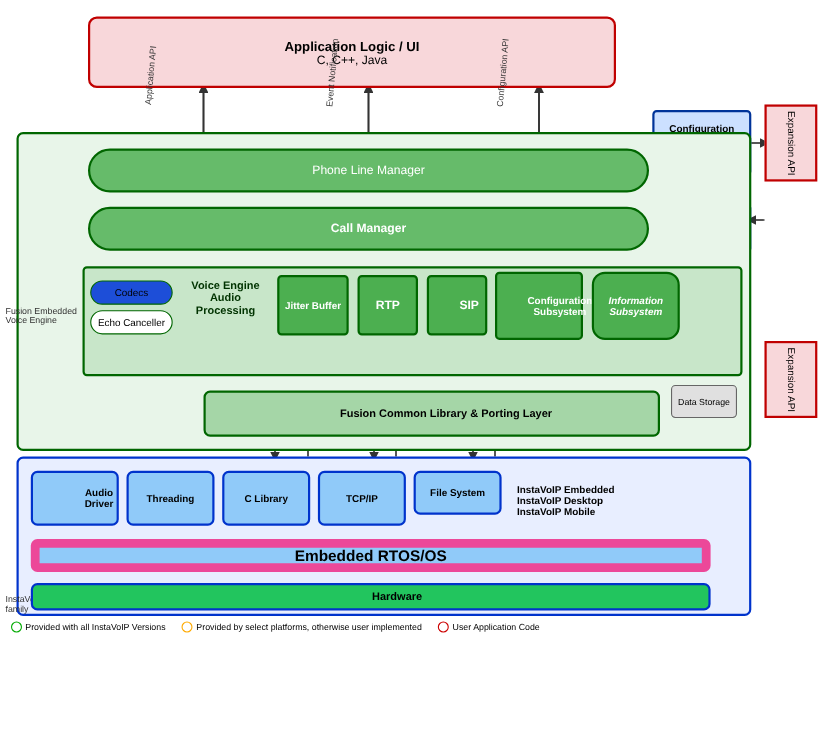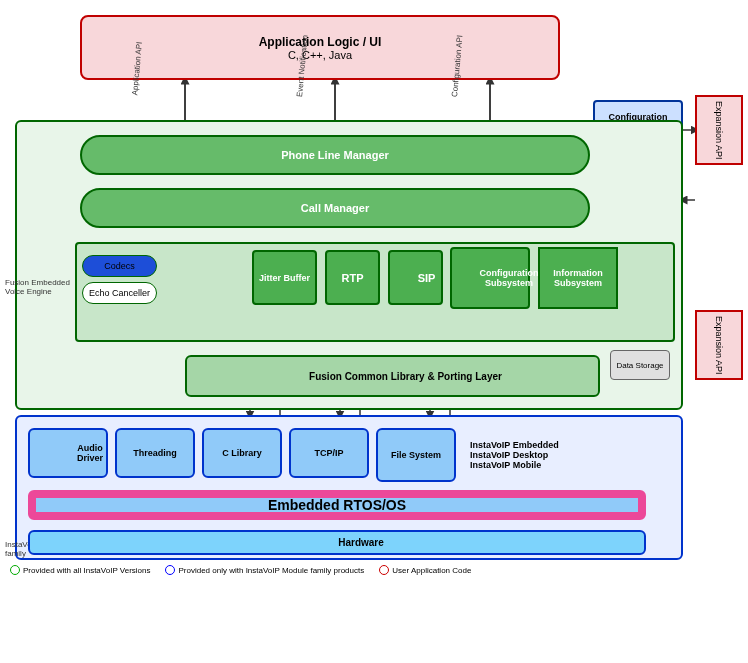--- a/index.html
+++ b/index.html
@@ -132,21 +132,21 @@
       top: 135px;
       left: 80px;
       width: 510px;
       height: 40px;
       border: 2px solid #006600;
       background: #66bb6a;
       border-radius: 20px;
       display: flex;
       align-items: center;
       justify-content: center;
-      font-weight: bold;
+      font-weight: normal;
       color: white;
     }
 
     
     .call-manager-box {
       position: absolute;
       top: 188px;
       left: 80px;
       width: 510px;
       height: 40px;
@@ -294,28 +294,29 @@
 
     
     .info-sub-box {
       position: absolute;
       top: 247px;
       left: 538px;
       width: 80px;
       height: 62px;
       border: 2px solid #006600;
       background: #4caf50;
-      border-radius: 0;
+      border-radius: 12px;
       display: flex;
       align-items: center;
       justify-content: flex-start;
       text-align: center;
       color: white;
       font-size: 9px;
       font-weight: bold;
+      font-style: italic;
     }
 
     
     .data-storage-box {
       position: absolute;
       top: 350px;
       left: 610px;
       width: 60px;
       height: 30px;
       border: 1.5px solid #666;
@@ -454,21 +455,21 @@
       font-size: 9px;
       font-weight: bold;
     }
 
     
     .filesystem-box {
       position: absolute;
       top: 428px;
       left: 376px;
       width: 80px;
-      height: 54px;
+      height: 40px;
       border: 2px solid #0033cc;
       background: #90caf9;
       border-radius: 6px;
       display: flex;
       align-items: center;
       justify-content: center;
       font-size: 9px;
       font-weight: bold;
       text-align: center;
     }
@@ -491,21 +492,21 @@
     }
 
     
     .hardware-box {
       position: absolute;
       top: 530px;
       left: 28px;
       width: 618px;
       height: 25px;
       border: 2px solid #0033cc;
-      background: #7dd3fc;
+      background: #22c55e;
       border-radius: 6px;
       display: flex;
       align-items: center;
       justify-content: center;
       font-size: 10px;
       font-weight: bold;
       padding-left: 48px;
     }
 
     
@@ -696,20 +697,23 @@
   <div class="voice-engine-area"></div>
 
   <div class="codecs-pill">
     <span>Codecs</span>
   </div>
 
   <div class="echo-pill">
     <span>Echo Canceller</span>
   </div>
 
+  <div class="ve-audio-label">
+    <span>Voice Engine Audio Processing</span>
+  </div>
 
   <div class="jitter-box">
     <span>Jitter Buffer</span>
   </div>
 
   <div class="rtp-box">
     <span>RTP</span>
   </div>
 
   <div class="sip-box">
@@ -772,22 +776,22 @@
     <div style="font-weight:bold; font-size:9px;">InstaVoIP Desktop</div>
     <div style="font-weight:bold; font-size:9px;">InstaVoIP Mobile</div>
   </div>
 
   <div class="legend-area">
     <div class="legend-item">
       <div class="legend-circle" style="border-color:#00aa00; background: white;"></div>
       <span>Provided with all InstaVoIP Versions</span>
     </div>
     <div class="legend-item">
-      <div class="legend-circle" style="border-color:#0000ff; background: white;"></div>
-      <span>Provided only with InstaVoIP Module family products</span>
+      <div class="legend-circle" style="border-color:#ffaa00; background: white;"></div>
+      <span>Provided by select platforms, otherwise user implemented</span>
     </div>
     <div class="legend-item">
       <div class="legend-circle" style="border-color:#cc0000; background: white;"></div>
       <span>User Application Code</span>
     </div>
   </div>
 
 </div>
 
 </body></html>

